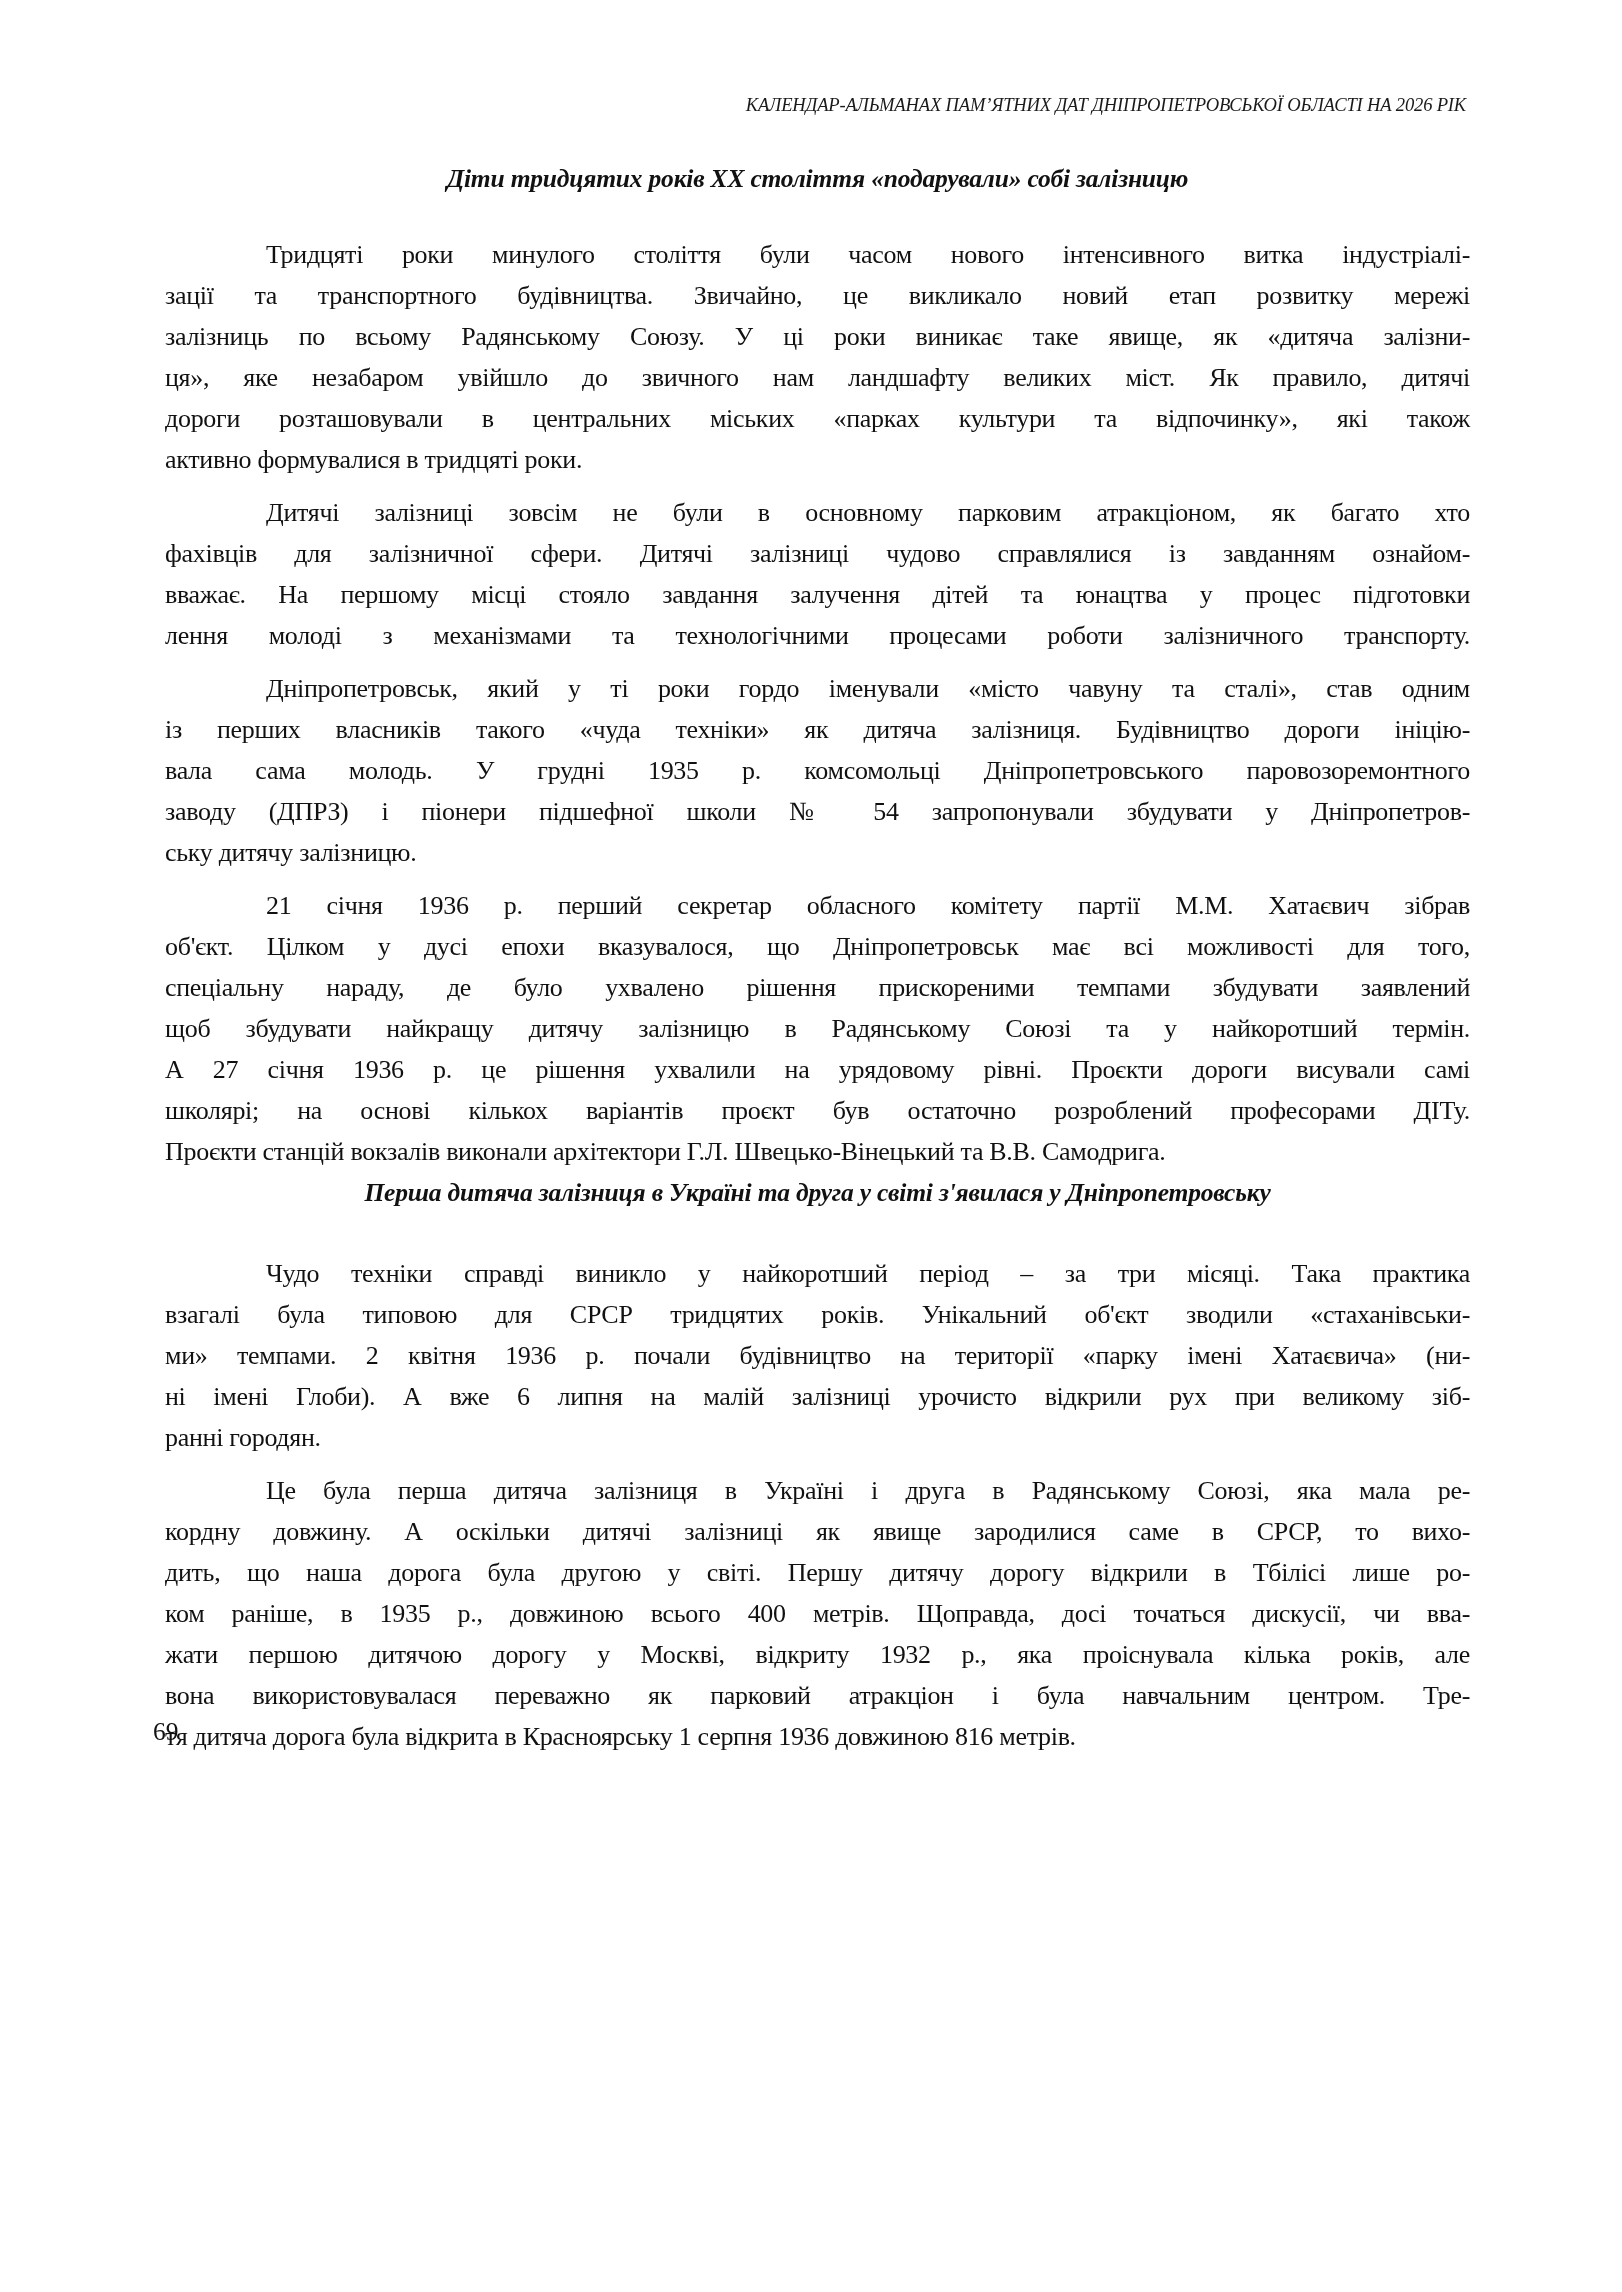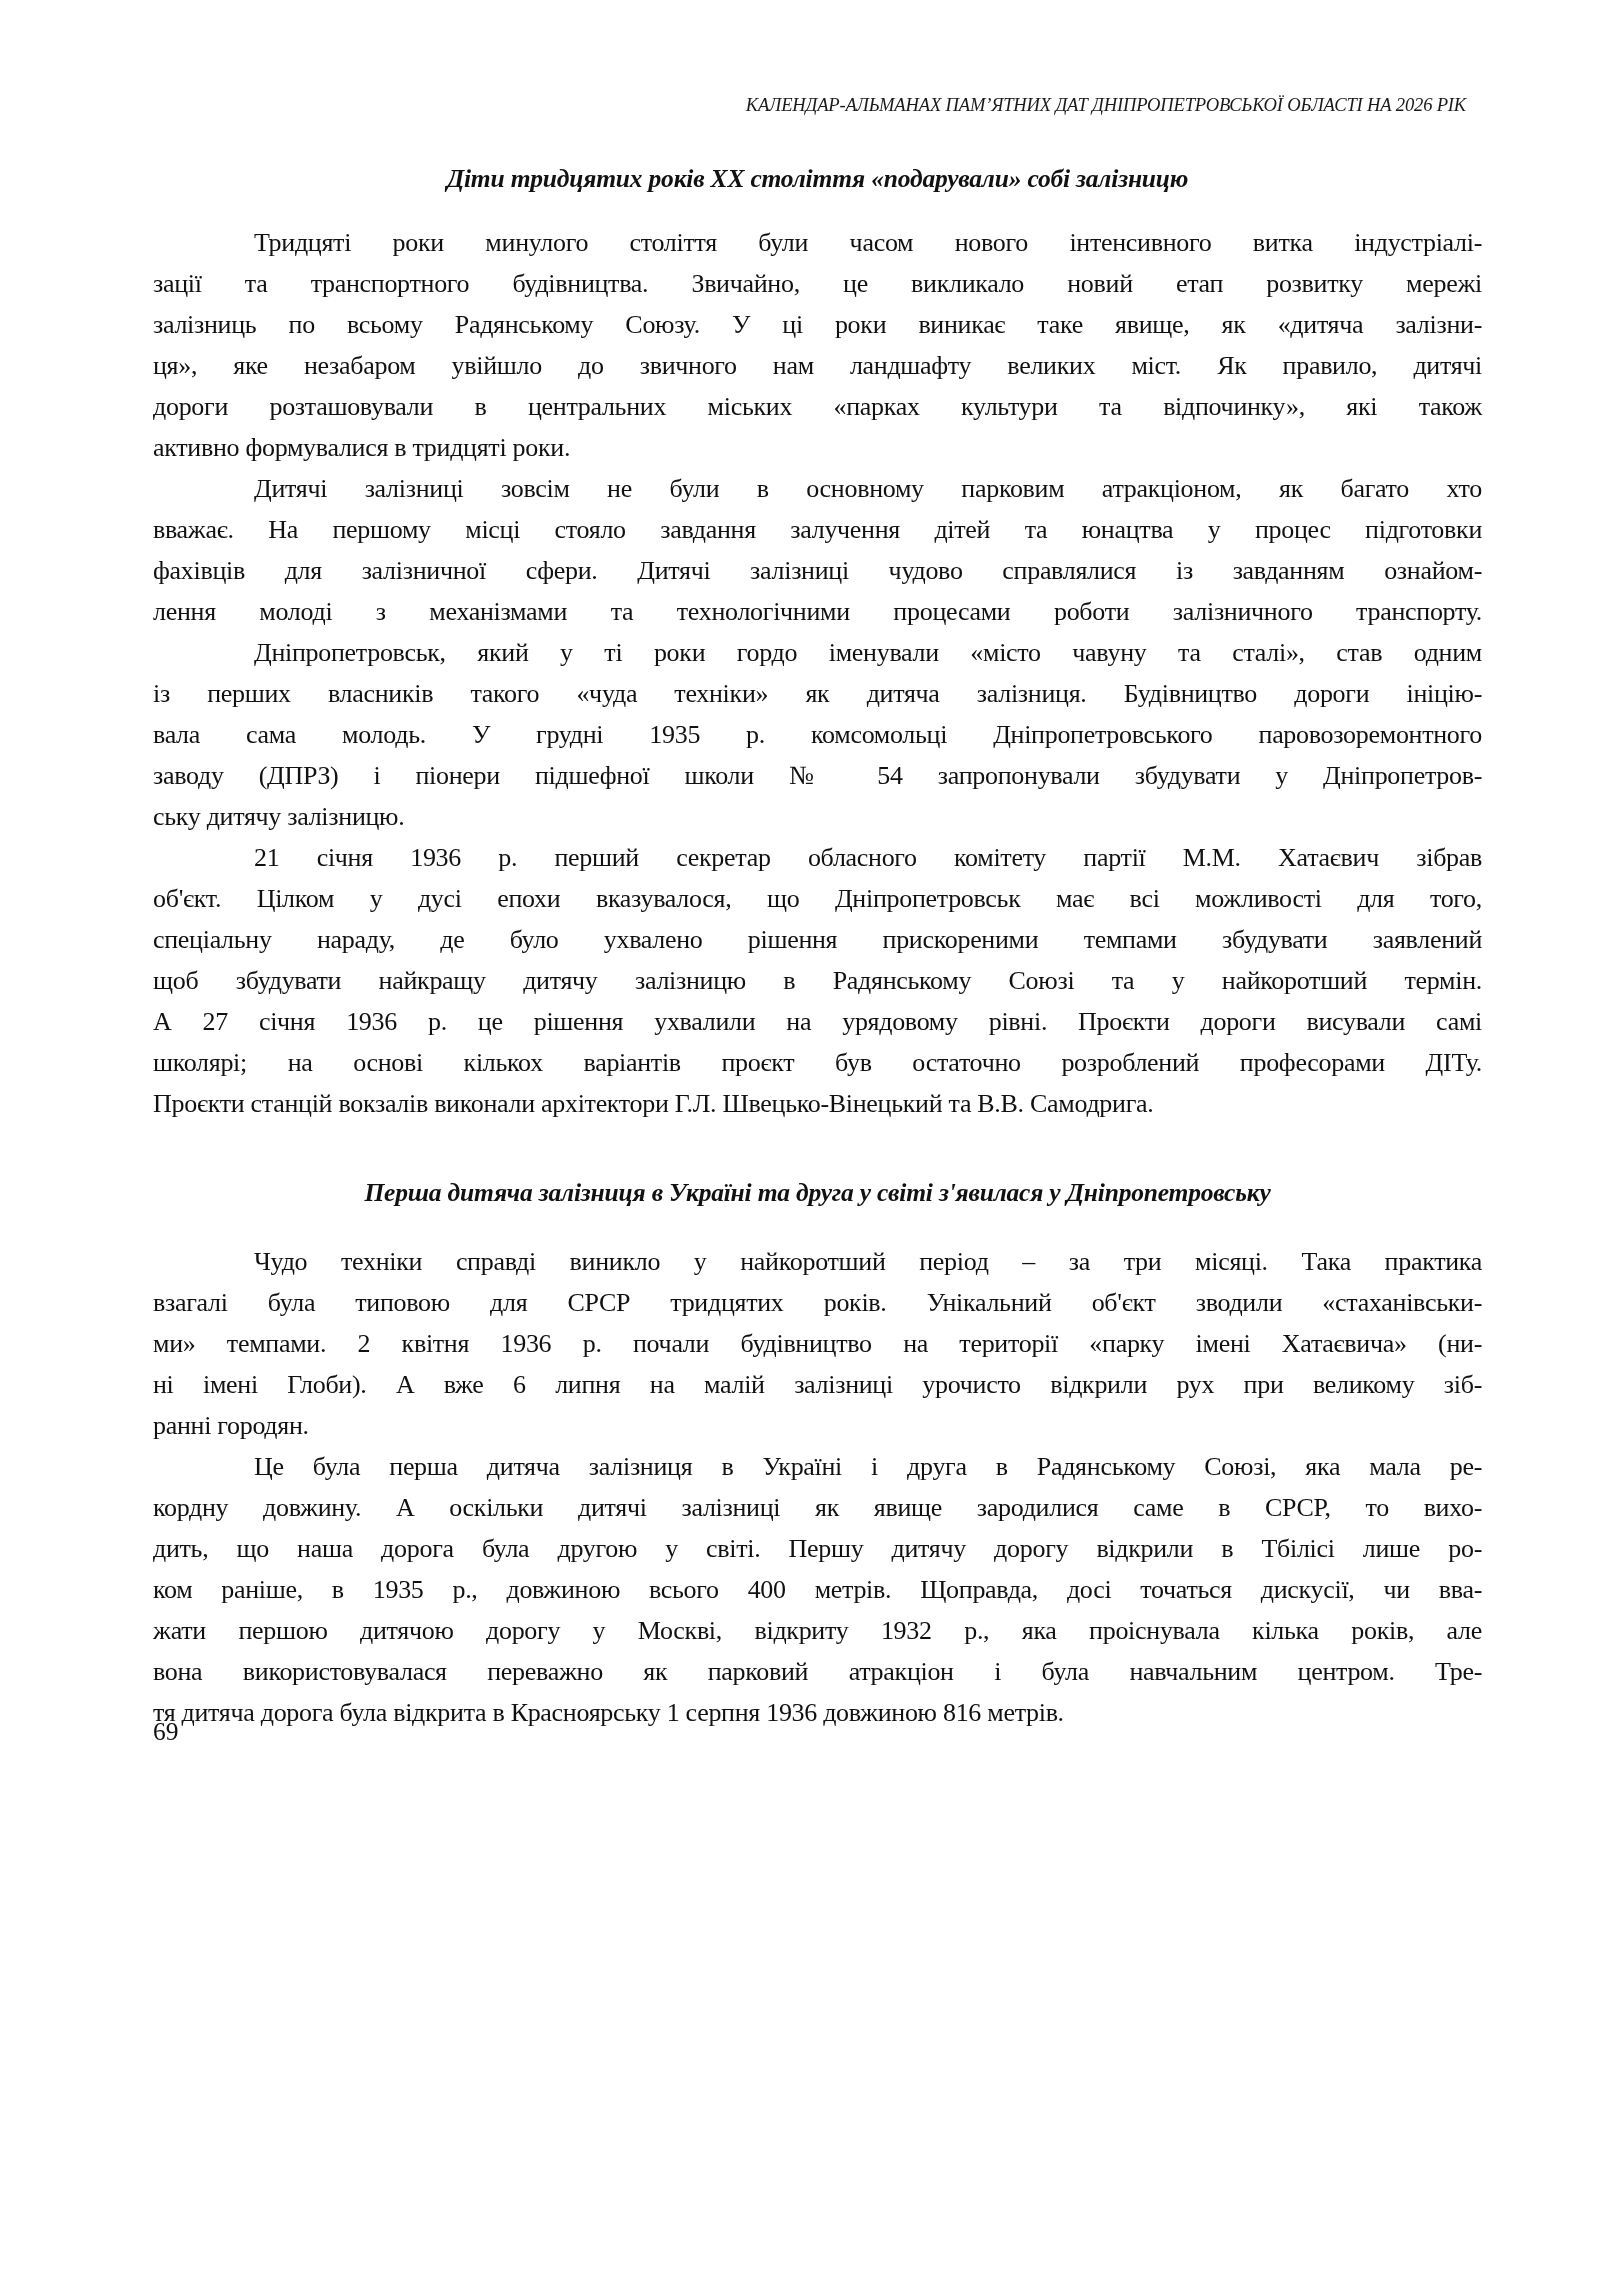--- a/index.html
+++ b/index.html
@@ -45,21 +45,21 @@
     #title-1 { top: 143px; }
     #title-2 { top: 1157px; text-align: center; }
     .body-block {
       position: absolute;
       left: 0;
       width: 1329px;
     }
     #block-1 { top: 222px; }
     #block-2 { top: 1241px; }
     .para {
-      margin: 0;
+      margin: 12px;
       font-size: 26px;
       line-height: 41px;
       text-align: justify;
       text-align-last: left;
       letter-spacing: -0.3px;
       word-spacing: 0px;
       text-indent: 101px;
     }
     .line {
       display: block;
@@ -96,22 +96,22 @@
     <p class="para">
       <span class="line first">Тридцяті роки минулого століття були часом нового інтенсивного витка індустріалі-</span>
       <span class="line">зації та транспортного будівництва. Звичайно, це викликало новий етап розвитку мережі</span>
       <span class="line">залізниць по всьому Радянському Союзу. У ці роки виникає таке явище, як «дитяча залізни-</span>
       <span class="line">ця», яке незабаром увійшло до звичного нам ландшафту великих міст. Як правило, дитячі</span>
       <span class="line">дороги розташовували в центральних міських «парках культури та відпочинку», які також</span>
       <span class="line last">активно формувалися в тридцяті роки.</span>
     </p>
     <p class="para">
       <span class="line first">Дитячі залізниці зовсім не були в основному парковим атракціоном, як багато хто</span>
+      <span class="line">фахівців для залізничної сфери. Дитячі залізниці чудово справлялися із завданням ознайом-</span>
       <span class="line">вважає. На першому місці стояло завдання залучення дітей та юнацтва у процес підготовки</span>
-      <span class="line">фахівців для залізничної сфери. Дитячі залізниці чудово справлялися із завданням ознайом-</span>
       <span class="line">лення молоді з механізмами та технологічними процесами роботи залізничного транспорту.</span>
     </p>
     <p class="para">
       <span class="line first">Дніпропетровськ, який у ті роки гордо іменували «місто чавуну та сталі», став одним</span>
       <span class="line">із перших власників такого «чуда техніки» як дитяча залізниця. Будівництво дороги ініцію-</span>
       <span class="line">вала сама молодь. У грудні 1935 р. комсомольці Дніпропетровського паровозоремонтного</span>
       <span class="line">заводу (ДПРЗ) і піонери підшефної школи № 54 запропонували збудувати у Дніпропетров-</span>
       <span class="line last">ську дитячу залізницю.</span>
     </p>
     <p class="para">

